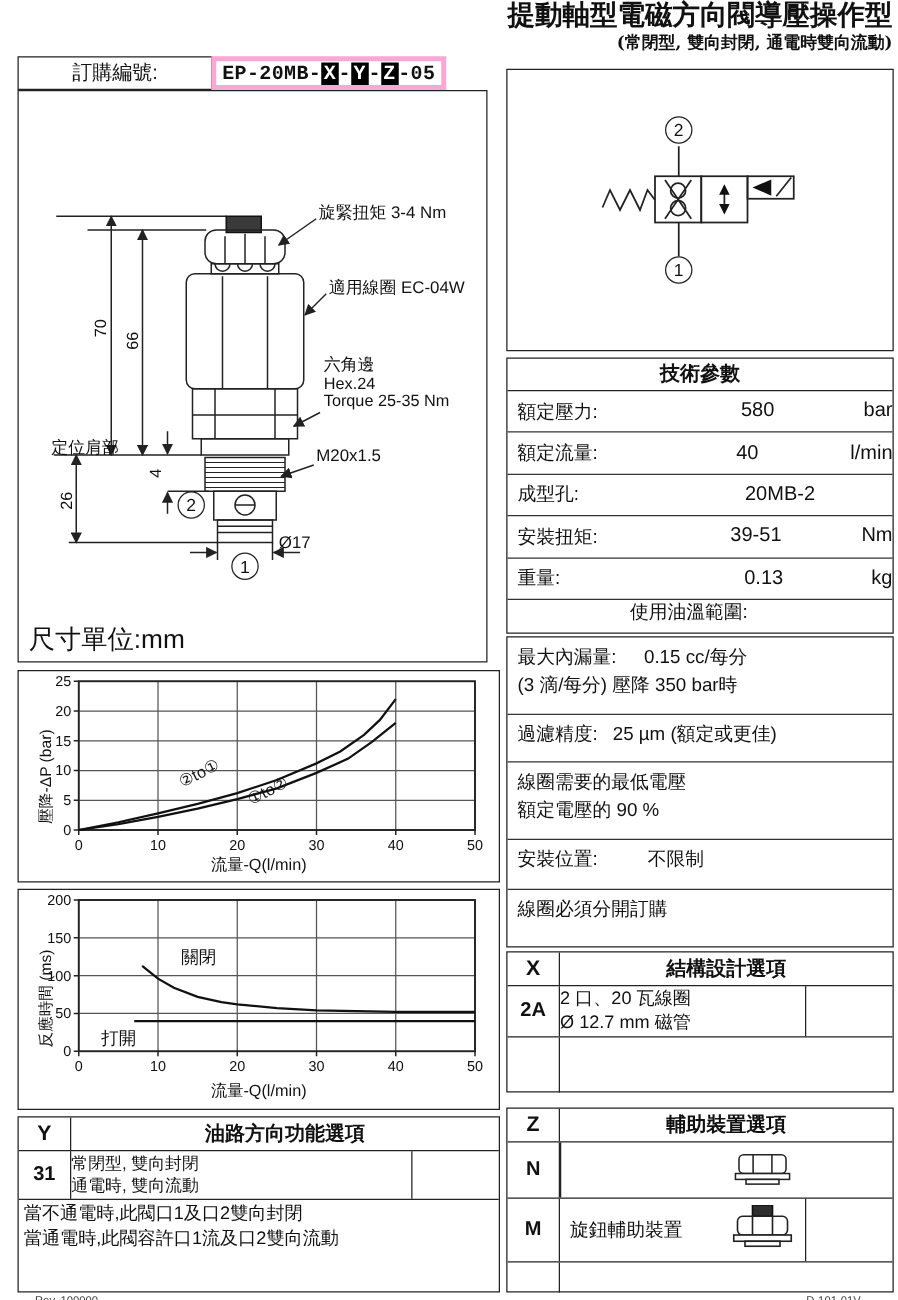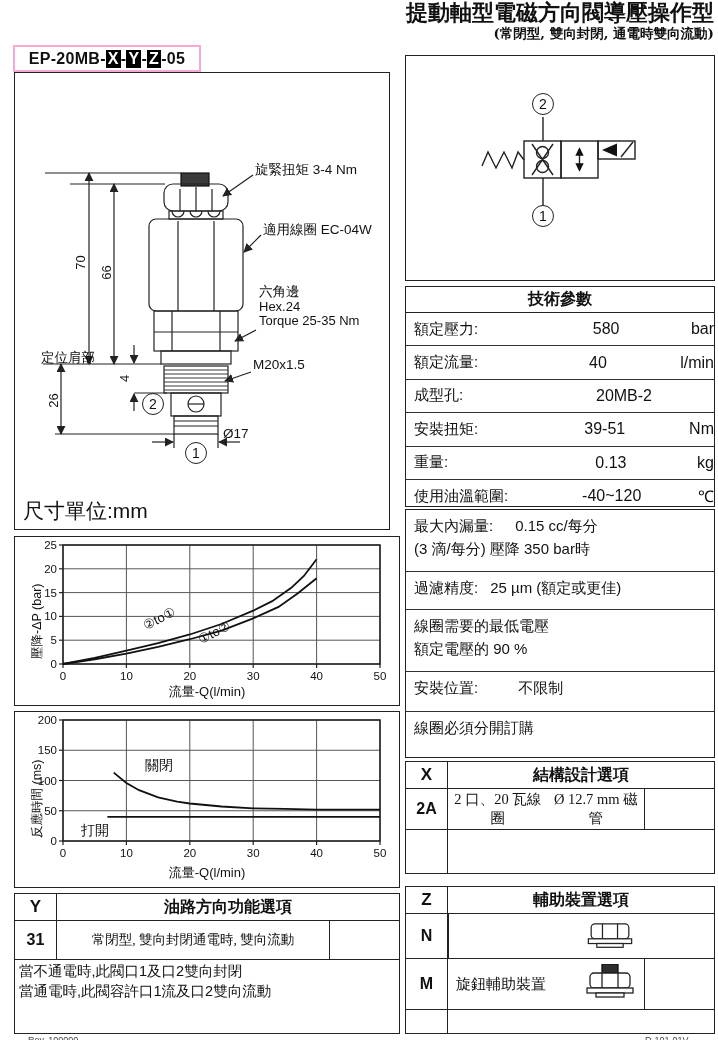--- a/index.html
+++ b/index.html
@@ -9,42 +9,42 @@
 
   
   .title-block{position:absolute;top:0;right:4px;width:430px;text-align:right;}
   .title-main{font-family:"DejaVu Serif",serif;font-weight:bold;font-size:22px;line-height:1.15;}
   .title-sub{font-family:"DejaVu Serif",serif;font-weight:bold;font-size:13.5px;}
 
   
   .order-row{position:absolute;left:14px;top:45px;display:flex;height:27px;}
   .order-label{width:156px;border:1.5px solid #222;box-sizing:border-box;
                display:flex;align-items:center;justify-content:center;font-size:16px;}
-  .order-code{width:188px;border:2px solid #f9a8d4;box-sizing:border-box;margin-left:-1px;
+  .order-code{width:188px;border:4px solid #f9a8d4;box-sizing:border-box;margin-left:-1px;
               display:flex;align-items:center;justify-content:center;
-              font-weight:bold;font-size:16px;letter-spacing:.3px;}
+              font-weight:bold;font-size:16px;letter-spacing:.3px;font-family:Liberation Mono, monospace;}
   .inv{background:#000;color:#fff;padding:0 2px;}
 
   
   .tbl-header{display:flex;border-bottom:1.5px solid #222;align-items:stretch;font-weight:bold;}
   .key-cell{width:42px;border-right:1.5px solid #222;display:flex;align-items:center;justify-content:center;
             font-size:17px;font-weight:bold;box-sizing:border-box;}
   .title-cell{flex:1;display:flex;align-items:center;justify-content:center;font-size:16px;}
   .t-row{display:flex;border-bottom:1.5px solid #222;align-items:stretch;position:relative;}
-  .mid-cell{flex:1;display:flex;align-items:center;justify-content:center;
-            font-size:13.5px;line-height:1.3;text-align:center;font-family:Liberation Serif, serif;}
+  .mid-cell{flex:1;display:flex;flex-direction:column;align-items:flex-start;justify-content:center;
+            font-size:13.5px;line-height:1.3;text-align:center;}
   .mid-cell-left{flex:1;display:flex;align-items:center;font-size:15px;padding-left:8px;box-sizing:border-box;}
   .end-cell{width:70px;border-left:1.5px solid #222;box-sizing:border-box;}
   .note-area{padding:2px 4px;font-size:14.5px;line-height:1.35;}
 
   
   .tech-title{height:25px;border-bottom:1.5px solid #222;display:flex;align-items:center;justify-content:center;
               font-weight:bold;font-size:16px;}
   .tech-row{display:flex;height:32.4px;border-bottom:1px solid #333;align-items:center;font-size:15px;gap:40px;}
-  .tech-row:last-child{border-bottom:none;}
+  .tech-row:last-child{border-bottom:none;flex-direction:column;}
   .tech-label{width:128px;padding-left:8px;box-sizing:border-box;}
   .tech-value{width:100px;text-align:center;font-size:16px;}
   .tech-unit{flex:1;text-align:center;font-size:16px;}
 
   
   .spec-row{border-bottom:1px solid #333;padding:5px 8px;font-size:15px;line-height:1.5;box-sizing:border-box;}
   .spec-row:last-child{border-bottom:none;}
   .sp-gap{display:inline-block;width:22px;}
 
   
@@ -70,20 +70,21 @@
 <body>
 
 <div class="page">
 
   <div class="title-block">
     <div class="title-main">提動軸型電磁方向閥導壓操作型</div>
     <div class="title-sub">(常閉型, 雙向封閉, 通電時雙向流動)</div>
   </div>
 
   <div class="order-row">
+    <div class="order-label">訂購編號:</div>
     <div class="order-code">
         <span>EP-20MB-</span>
         <span class="inv">X</span>
         <span>-</span>
         <span class="inv">Y</span>
         <span>-</span>
         <span class="inv">Z</span>
         <span>-05</span>
       </div>
   </div>

